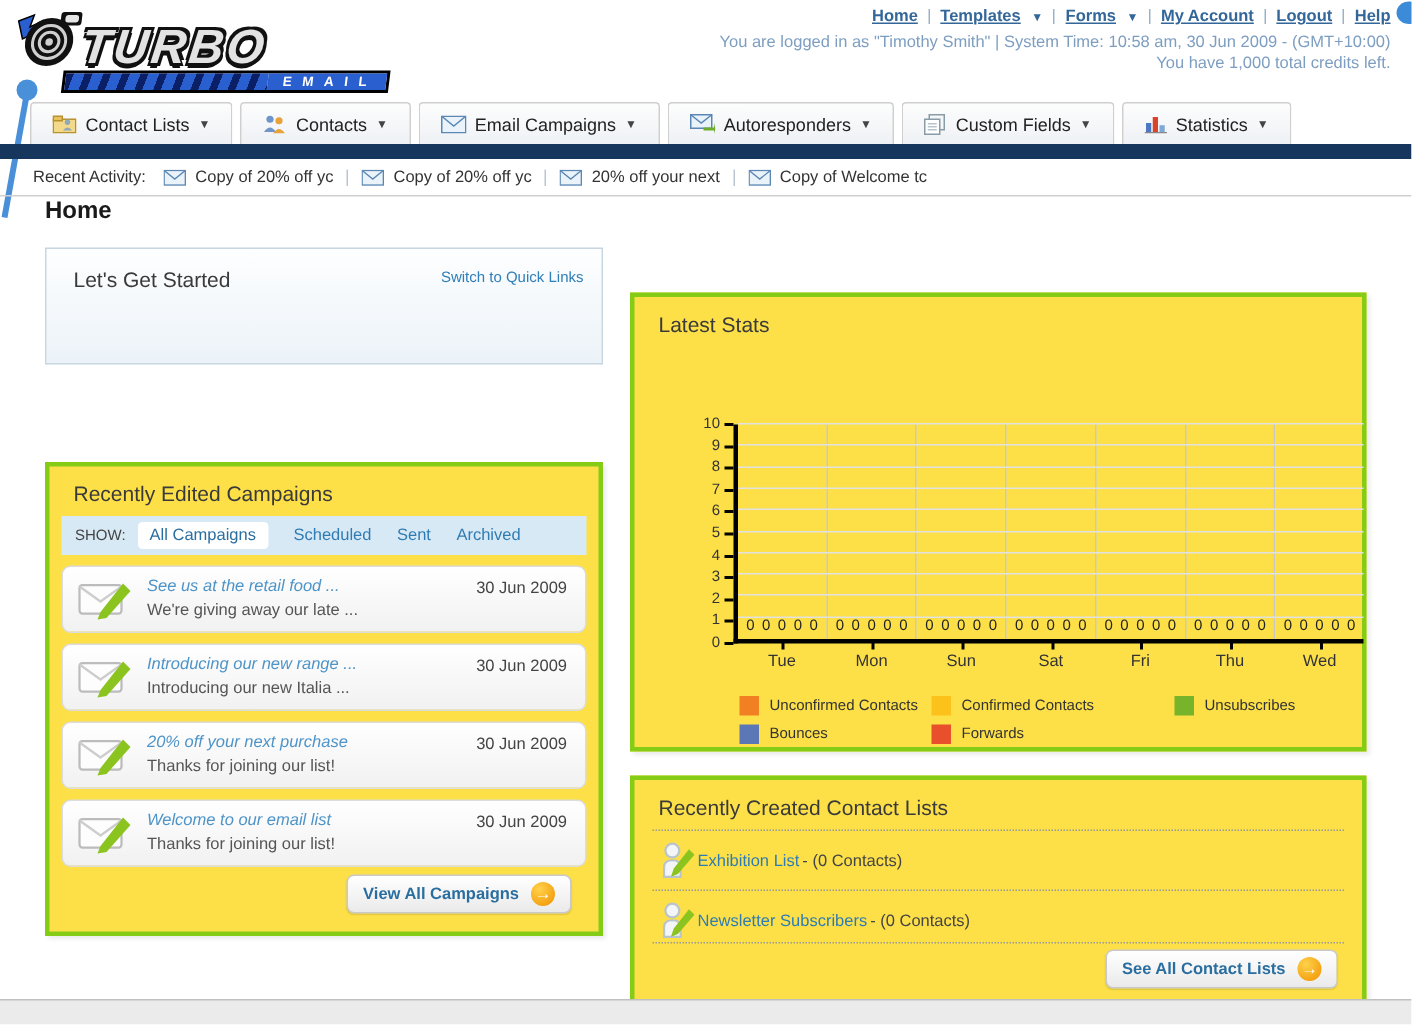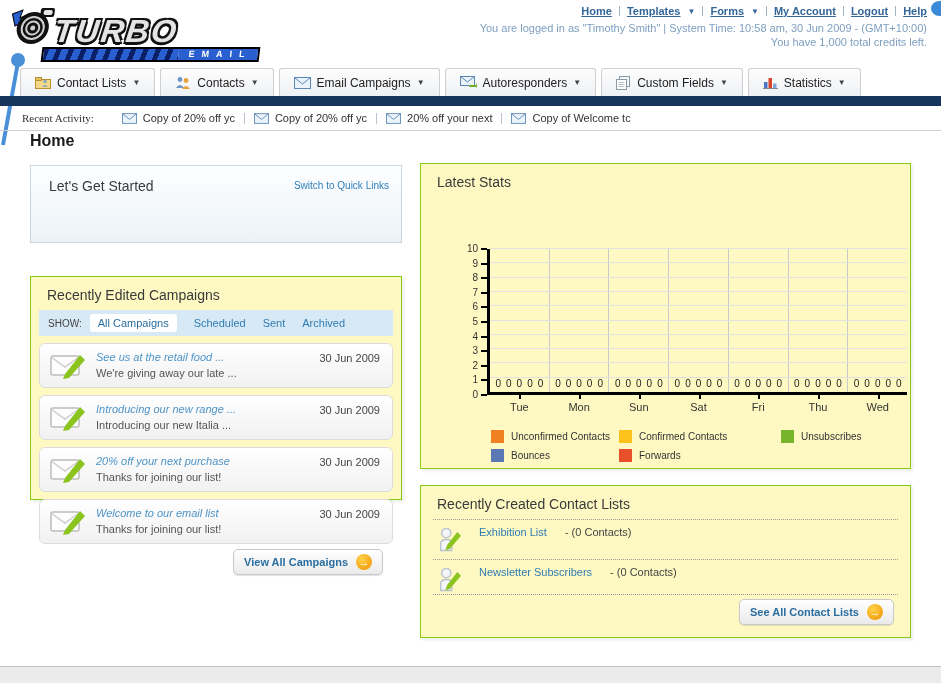--- a/index.html
+++ b/index.html
@@ -35,43 +35,43 @@
   .tabs { position:absolute; left:20px; top:0; display:flex; gap:5px; }
   .tab {
     height:28px; display:flex; align-items:center; gap:6px; padding:0 14px;
     border:1px solid #cfcfcf; border-bottom:none; border-radius:3px 3px 0 0;
     background:linear-gradient(#fdfdfd,#eef1f5); font-size:12px; color:#222; cursor:pointer;
   }
   .tab .caret { font-size:8px; color:#444; }
 
   
   .recent-activity { position:absolute; left:0; top:106px; width:941px; height:25px; border-bottom:1px solid #cfcfcf; display:flex; align-items:center; padding-left:22px; font-size:11px; color:#333; }
-  .ra-label { margin-right:28px; color:#333;font-family:Liberation Serif, serif; }
+  .ra-label { margin-right:12px; color:#333; }
   .ra-item { display:flex; align-items:center; gap:6px; cursor:pointer; }
   .ra-div { width:1px; height:11px; background:#b9c6d2; margin:0 9px; }
 
   
   .page-title { position:absolute; left:30px; top:132px; font-size:16px; font-weight:bold; color:#1a1a1a; }
 
-  .panel { position:absolute; background:#fef9c3; border:1px solid #84cc16; box-shadow:2px 2px 3px rgba(0,0,0,0.08); }
+  .panel { position:absolute; background:#fde047; border:3px solid #84cc16; box-shadow:2px 2px 3px rgba(0,0,0,0.08);margin-top:32px; }
   .panel-title { position:absolute; left:16px; top:10px; font-size:14px; color:#3a3a3a; }
 
   
   .gs-panel { left:30px; top:165px; width:372px; height:78px; background:linear-gradient(#fdfeff,#ecf3f8); border:1px solid #c8d6e0; box-shadow:none; position:absolute; }
   .gs-title { position:absolute; left:18px; top:12px; font-size:14px; color:#3a3a3a; }
   .gs-switch { position:absolute; right:12px; top:14px; font-size:10px; color:#2f7fb8; cursor:pointer; }
   .gs-btn {
     position:absolute; top:38px; width:163px; height:33px; border:1px solid #b5cbd9; border-radius:5px;
     background:linear-gradient(#ffffff,#d4e7f3); display:flex; align-items:center; justify-content:center; gap:9px;
     font-size:13px; font-weight:bold; color:#1d6390; cursor:pointer; box-shadow:0 1px 1px rgba(0,0,0,0.08);
   }
   .gs-btn.b1 { left:17px; } .gs-btn.b2 { left:191px; }
 
   
-  .camp-panel { left:30px; top:276px; width:372px; height:224px; }
+  .camp-panel { left:30px; top:276px; width:372px; height:316px; }
   .filter-bar { position:absolute; left:8px; top:33px; right:8px; height:26px; background:#d8e9f6; display:flex; align-items:center; padding-left:9px; }
   .show-label { font-size:10px; color:#444; margin-right:8px; }
   .chip-active { background:#fff; border-radius:3px; padding:3px 8px; font-size:11px; color:#2a6ea0; cursor:pointer; }
   .filter-link { font-size:11px; color:#2f7cb3; margin-left:17px; cursor:pointer; }
   .camp-row {
     position:absolute; left:8px; right:8px; height:45px; border:1px solid #dcdcdc; border-radius:6px;
     background:linear-gradient(#ffffff,#f1f1f1); cursor:pointer;
   }
   .camp-row .env { position:absolute; left:10px; top:8px; }
   .camp-title { position:absolute; left:56px; top:7px; font-size:11px; color:#4e94c8;font-style:italic; }
@@ -110,21 +110,21 @@
   .xlab { position:absolute; left:0; right:0; top:100%; margin-top:9px; text-align:center; font-size:11px; color:#333; }
   .xtick { position:absolute; left:50%; top:100%; width:2px; height:5px; background:#000; margin-top:2px; }
 
   .legend { position:absolute; left:70px; top:266px; display:grid; grid-template-columns:128px 162px auto; gap:6px 0; }
   .lgitem { display:flex; align-items:center; gap:7px; font-size:10px; color:#333; }
   .sw { width:13px; height:13px; display:inline-block; }
 
   
   .cl-panel { left:420px; top:485px; width:491px; height:153px; }
   .dotted { position:absolute; left:12px; right:12px; border-top:1px dotted #999; }
-  .cl-item { position:absolute; left:16px; display:flex; gap:18px; cursor:pointer; }
+  .cl-item { position:absolute; left:16px; display:flex; align-items:center; gap:2px; cursor:pointer; }
   .cl-name { font-size:11px; color:#2f7cb3; }
   .cl-suffix { font-size:11px; color:#444; }
   .see-all { right:16px; top:113px; }
 
   
   .footer { position:absolute; left:0; bottom:0; width:941px; height:17px; background:#ebebeb; border-top:1px solid #c0c0c0; }
   .callout { position:absolute; left:0; top:50px; }
 </style>
 </head>
 <body>

